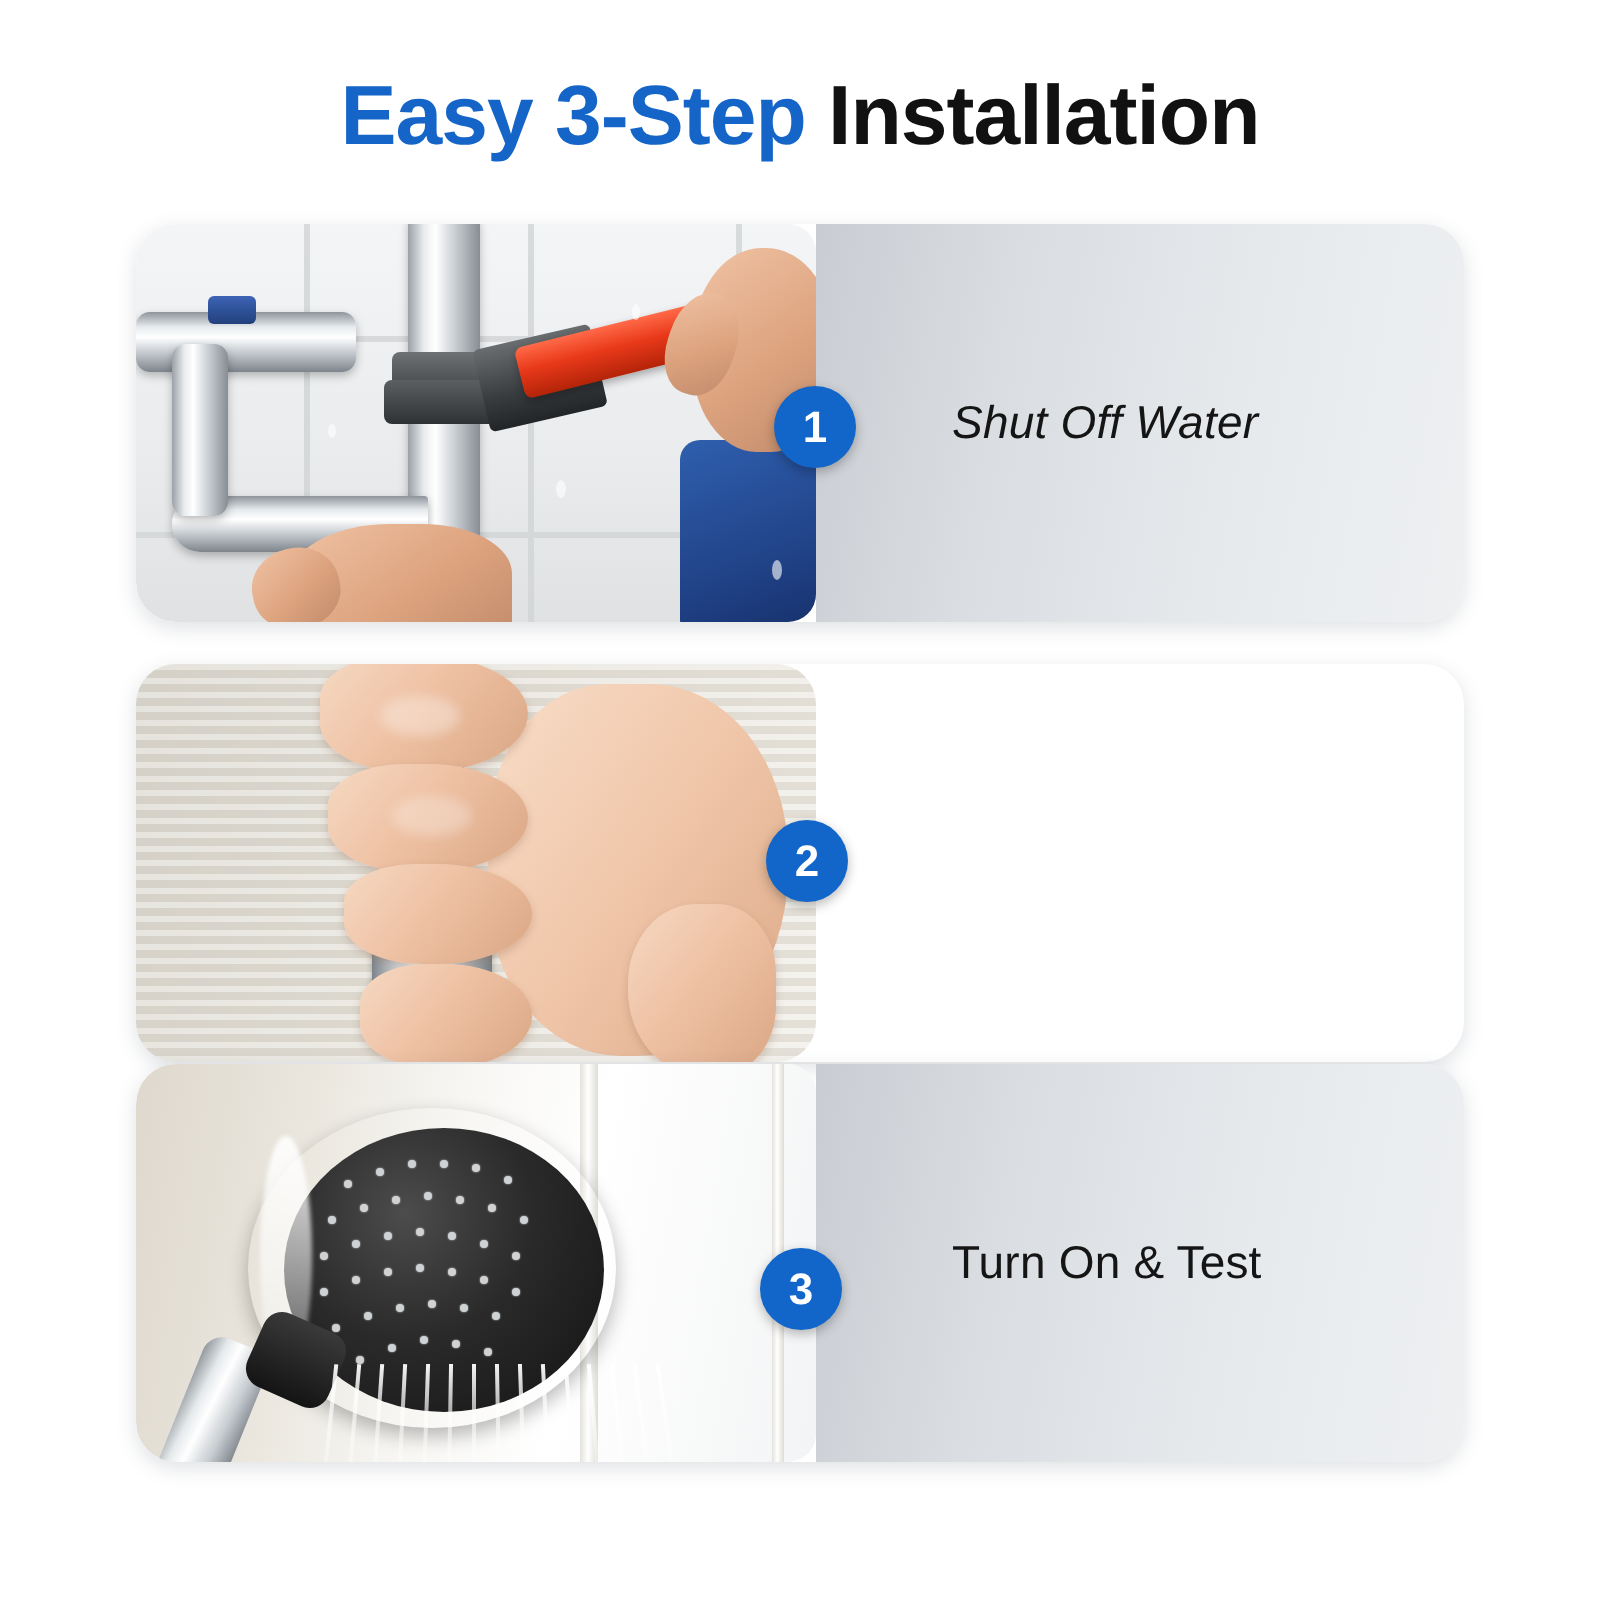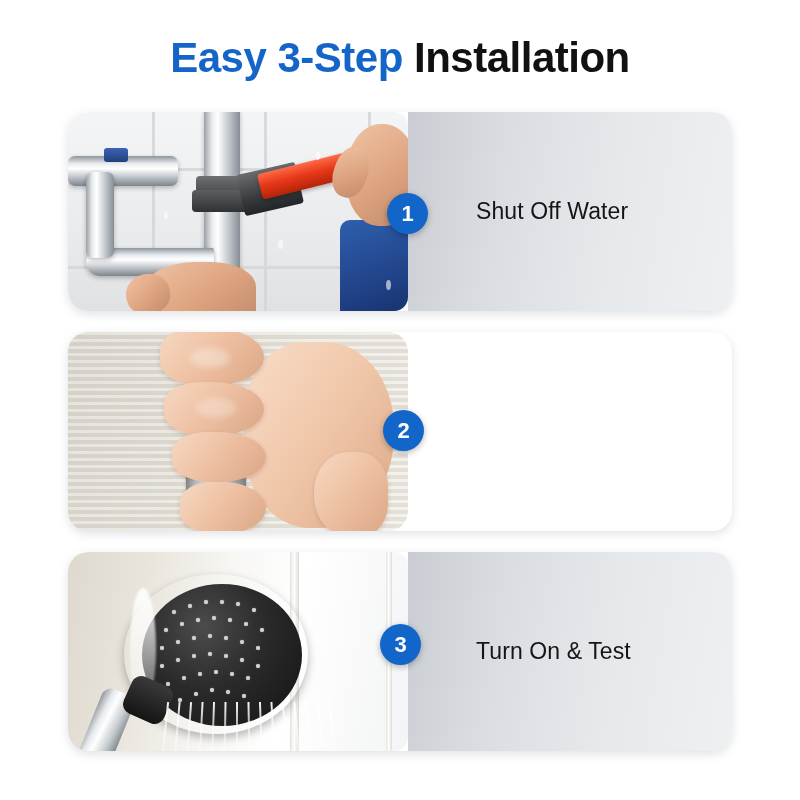--- a/index.html
+++ b/index.html
@@ -23,23 +23,23 @@
 
   
   .card {
     position:absolute;
     left:68px; width:664px;
     border-radius:20px;
     overflow:hidden;
     box-shadow:0 3px 10px rgba(80,90,105,0.18);
     display:flex;
   }
-  #card-1 { top:112px;  height:199px; }
+  #card-1 { top:112px;  height:199px;font-style:italic; }
   #card-2 { top:332px;  height:199px; }
-  #card-3 { top:552px;  height:199px; }
+  #card-3 { top:532px;  height:199px; }
 
   .panel {
     position:relative;
     display:flex; align-items:center;
     flex:1 1 auto;
   }
   .panel-right {
     background:linear-gradient(100deg,#c9cdd3 0%, #d9dde1 28%, #e6e9ec 62%, #eef0f2 100%);
     padding-left:68px;
   }

